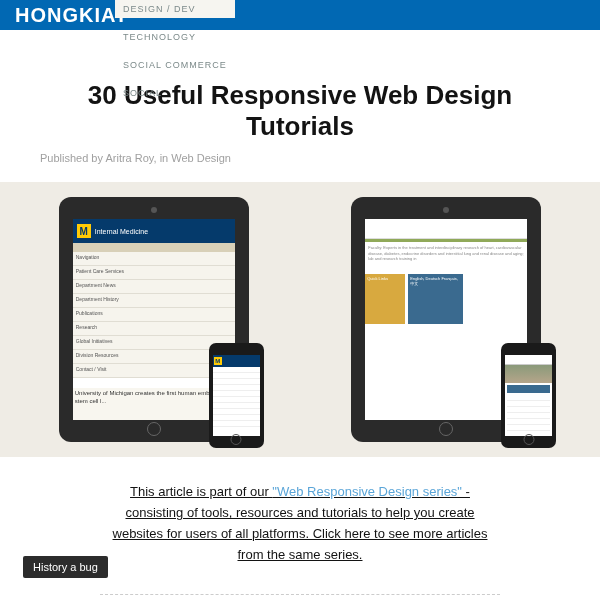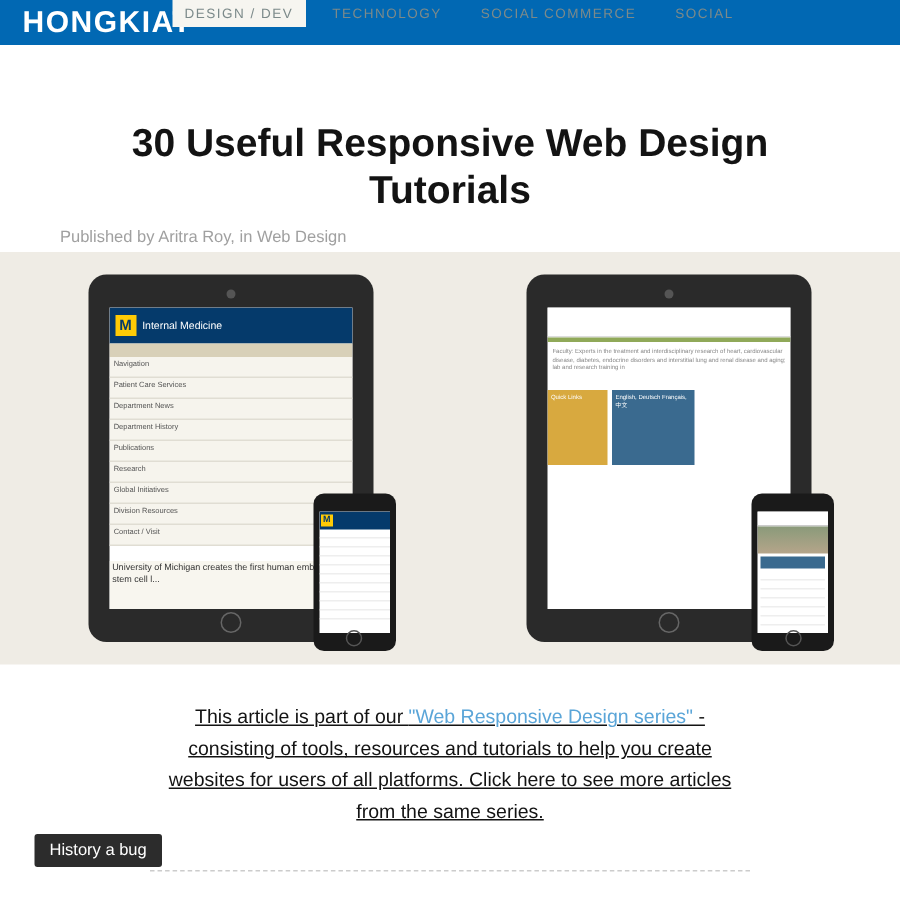--- a/index.html
+++ b/index.html
@@ -3,28 +3,28 @@
 <meta charset="utf-8">
 <style>
 *{margin:0;padding:0;box-sizing:border-box;}
 body{font-family:Arial,Helvetica,sans-serif;background:#fff;width:600px;height:600px;overflow:hidden;position:relative;}
 
 
 .header{background:#0168b3;height:30px;display:flex;align-items:center;padding:0 15px;}
 .logo{color:#fff;font-family:Impact,'Arial Black',sans-serif;font-size:20px;letter-spacing:1px;font-weight:bold;}
 
 
-.nav-overlay{position:absolute;top:0;left:115px;display:flex;flex-direction:row;gap:10px;z-index:5;}
+.nav-overlay{position:absolute;top:0;left:115px;display:flex;flex-direction:column;gap:10px;z-index:5;}
 .nav-item{color:#7c8a8a;font-size:9px;letter-spacing:1px;padding:4px 8px;}
 .nav-overlay .nav-item:nth-child(1){background:#f6f5f0;}
 
 
 .content{padding:20px 40px;}
 .title{font-size:26px;font-weight:bold;color:#131313;margin-top:30px;margin-bottom:10px;line-height:1.2;text-align:center;}
-.byline{font-size:11px;color:#a0a0a0;margin-bottom:4px;}
+.byline{font-size:11px;color:#a0a0a0;margin-bottom:18px;}
 
 
 .hero{background:#efece5;padding:15px 20px;display:flex;gap:25px;justify-content:space-around;margin:0 -40px 0 -40px;}
 .device-group{display:flex;align-items:flex-end;position:relative;}
 .tablet{width:190px;height:245px;background:#2a2a2a;border-radius:12px;padding:22px 14px;position:relative;}
 .tablet::before{content:"";position:absolute;top:10px;left:50%;width:6px;height:6px;background:#555;border-radius:50%;transform:translateX(-50%);}
 .tablet::after{content:"";position:absolute;bottom:6px;left:50%;width:12px;height:12px;border:1px solid #666;border-radius:50%;transform:translateX(-50%);}
 .tablet-screen{background:#fff;width:100%;height:100%;overflow:hidden;position:relative;}
 .t1-head{height:24px;background:#053a6b;display:flex;align-items:center;padding:0 4px;gap:4px;}
 .mlogo{width:14px;height:14px;background:#ffcb05;color:#053a6b;font-size:10px;font-weight:bold;display:flex;align-items:center;justify-content:center;}

